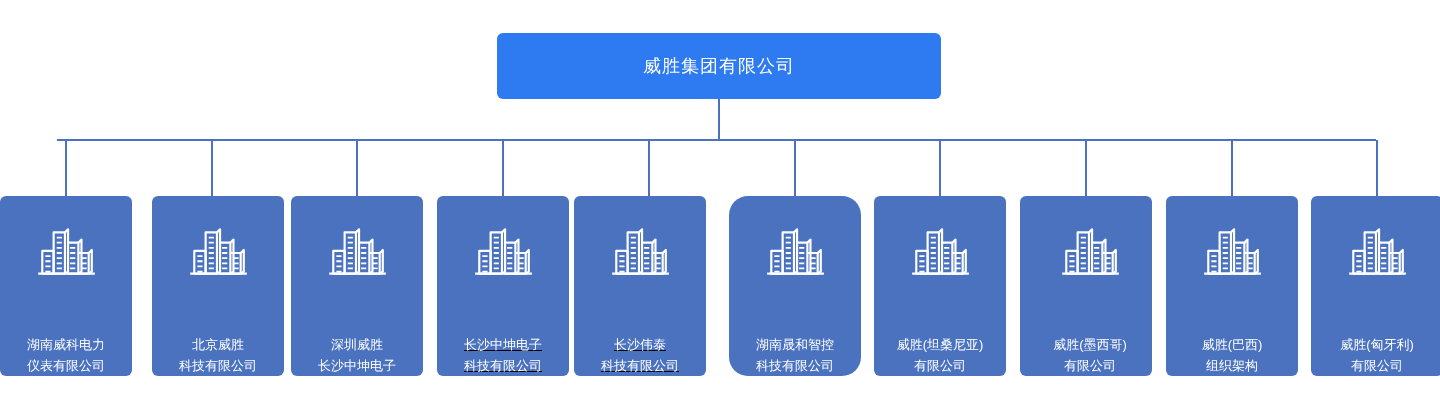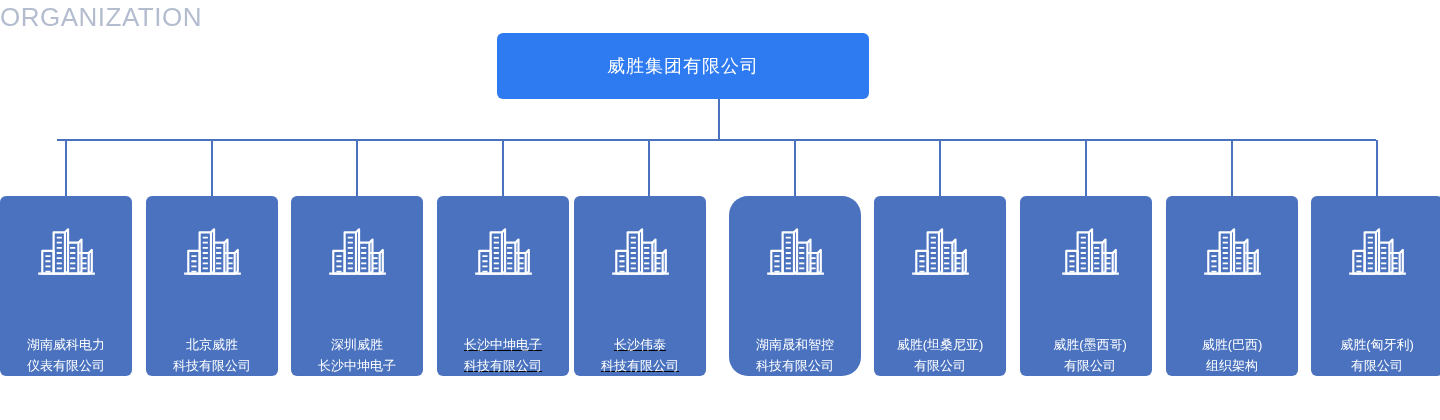--- a/index.html
+++ b/index.html
@@ -21,21 +21,21 @@
   }
   .hdr-cn {
     position: absolute; left: 0px; top: 40px;
     font-size: 31px; color: #2b2b2b; font-weight: 400;
     letter-spacing: 1px; white-space: nowrap;
   }
 
   
   .root-node {
     position: absolute; left: 497px; top: 33px;
-    width: 372px; height: 66px;
+    width: 444px; height: 66px;
     background: #2e7af0; border-radius: 6px;
     display: flex; align-items: center; justify-content: center;
   }
   .root-label {
     color: #ffffff; font-size: 18px; letter-spacing: 1px; font-weight: 400;
   }
 
   
   .conn { position: absolute; background: #4a72bf; }
   .conn-root-drop { left: 718px; top: 99px; width: 2px; height: 42px; }
@@ -56,21 +56,20 @@
     text-align: center; color: #ffffff;
     font-size: 13px; line-height: 21px; font-weight: 400;
     white-space: pre-line;
   }
 </style>
 </head>
 <body>
 
 <div id="stage">
 
-  <div class="hdr-en">ORGANIZATION</div>
 
   <div class="root-node">
     <span class="root-label">威胜集团有限公司</span>
   </div>
 
   <div class="conn conn-root-drop"></div>
   <div class="conn conn-bus"></div>
 
   <div id="drops">
       <div class="conn conn-drop" style="left: 65px;"></div>
@@ -98,21 +97,21 @@
     <path d="M23 17 H28 M23 22 H28 M23 27 H28 M23 32 H28 M23 37 H28 M23 42 H28 M23 47 H28"></path>
     <path d="M36 27 H41 M36 32 H41 M36 37 H41 M36 42 H41 M36 47 H41"></path>
     <path d="M12 35 H17 M12 40 H17 M12 45 H17 M12 50 H17"></path>
     <path d="M47 37 H52 M47 42 H52 M47 47 H52"></path>
   </g>
   <path d="M5 52 H60" stroke-width="2.1"></path>
 </svg>
         <div class="card-label">湖南威科电力
 仪表有限公司</div>
       </div>
-      <div class="card" style="left: 146px;">
+      <div class="card" style="left: 152px;">
 <svg viewBox="0 0 64 64" class="card-icon" fill="none" stroke="#ffffff" stroke-width="2.1" stroke-linejoin="round">
   <path d="M20 12 L31 12 L31 52 L20 52 Z"></path>
   <path d="M31 12 L34 9 L34 50 L31 52"></path>
   <path d="M33 22 L44 22 L44 52 L33 52"></path>
   <path d="M44 22 L47 19 L47 50 L44 52"></path>
   <path d="M9 30 L20 30 L20 52 L9 52 Z"></path>
   <path d="M44 32 L54 32 L54 52 L44 52"></path>
   <path d="M54 32 L57 29 L57 50 L54 52"></path>
   <g stroke-width="1.7">
     <path d="M23 17 H28 M23 22 H28 M23 27 H28 M23 32 H28 M23 37 H28 M23 42 H28 M23 47 H28"></path>

